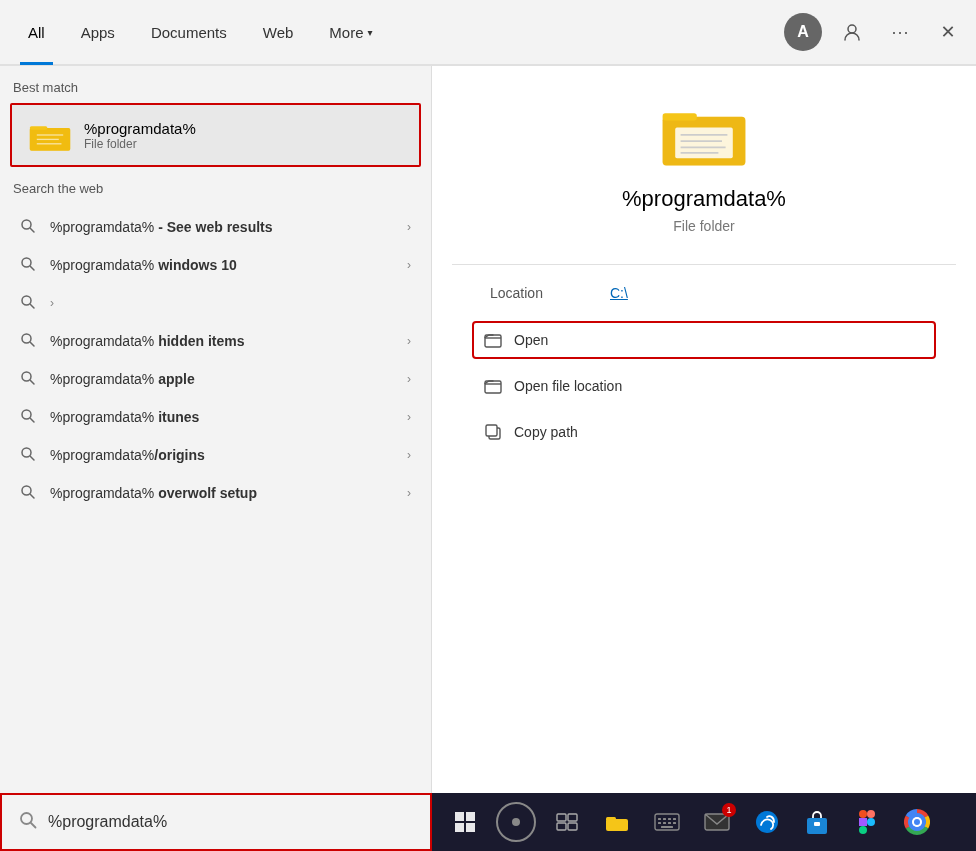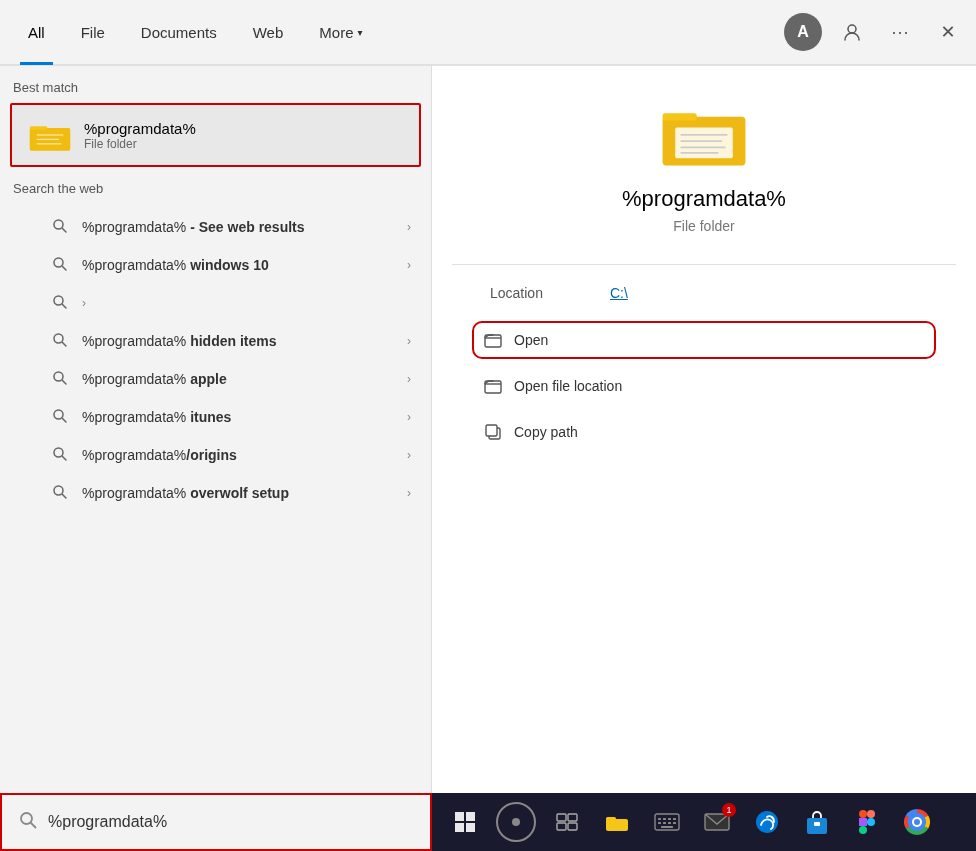--- a/index.html
+++ b/index.html
@@ -125,21 +125,20 @@
       color: #000;
     }
     .best-match-text .subtitle {
       font-size: 12px;
       color: #666;
     }
 
     
     .web-search-items {
       margin-top: 4px;
-      margin-left: 32px;
     }
     .search-item {
       display: flex;
       align-items: center;
       padding: 10px 20px;
       cursor: pointer;
       color: #333;
       font-size: 14px;
     }
     .search-item .search-icon {
@@ -223,21 +222,21 @@
       flex-direction: column;
       gap: 8px;
     }
     .action-item {
       display: flex;
       align-items: center;
       padding: 8px 10px;
       cursor: pointer;
       font-size: 14px;
       color: #333;
-      border-radius: 10px;
+      border-radius: 4px;
     }
     .action-item.highlighted {
       border: 2px solid #c00;
       padding: 6px 8px;
     }
     .action-item .action-icon {
       width: 22px;
       height: 22px;
       margin-right: 10px;
       display: flex;
@@ -319,21 +318,21 @@
     }
   </style>
 </head>
 <body>
 
 <div class="top-nav">
   <div class="nav-tab active">
     <span>All</span>
   </div>
   <div class="nav-tab">
-    <span>File</span>
+    <span>Apps</span>
   </div>
   <div class="nav-tab">
     <span>Documents</span>
   </div>
   <div class="nav-tab">
     <span>Web</span>
   </div>
   <div class="nav-tab">
     <span>More</span>
     <span class="dropdown-arrow">▾</span>

